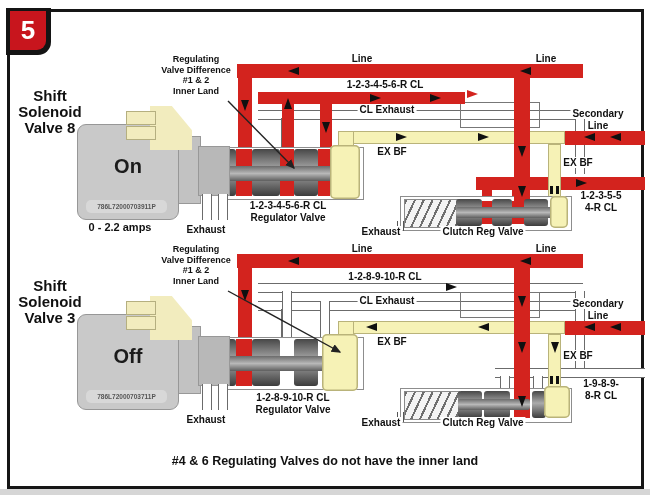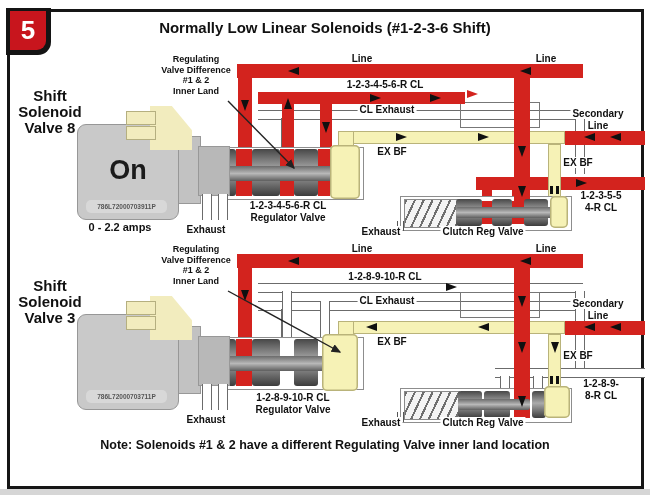--- a/index.html
+++ b/index.html
@@ -18,21 +18,21 @@
   .thin{border-top:1.5px solid #6b6b6b;border-bottom:1.5px solid #6b6b6b;background:#fff;}
   .thinv{border-left:1.5px solid #6b6b6b;border-right:1.5px solid #6b6b6b;background:#fff;}
   .loop{border:1.5px solid #777;background:transparent;}
   .bore{background:#fff;border:1.5px solid #8d8d8d;}
   .land{background:linear-gradient(180deg,#474747,#ababab 45%,#3c3c3c);border-radius:3px;}
   .shaft{background:linear-gradient(180deg,#6b6b6b,#b8b8b8 50%,#5e5e5e);border-radius:2px;}
   .cap{background:#f6f2b6;box-shadow:inset 0 0 0 1.5px #b9b37a;border-radius:5px;}
   .spring{background:repeating-linear-gradient(115deg,#6f6f6f 0 2px,#f4f4f4 2px 8px);border:1px solid #8a8a8a;}
   .sleeve{background:#c2c2c2;border:1px solid #989898;}
   .sol-body{background:#c9c9c9;border:1.5px solid #979797;border-radius:9px;}
-  .state{position:absolute;left:0;top:30px;width:100%;text-align:center;font-weight:bold;font-size:27px;color:#1b1b1b;}
+  .state{position:absolute;left:0;top:30px;width:100%;text-align:center;font-weight:bold;font-size:20px;color:#1b1b1b;}
   .pn{position:absolute;left:8px;bottom:6px;width:81px;height:13px;background:#d8d8d8;border-radius:5px;
       color:#555;font-size:6.5px;font-weight:bold;text-align:center;line-height:13px;}
   .conn{background:#f2ecbe;clip-path:polygon(0 0,52% 0,100% 55%,100% 100%,0 100%);}
   .tab{background:#f2ecbe;border:1px solid #b5af80;}
   .lbl{font-weight:bold;color:#101010;white-space:nowrap;transform:translateX(-50%);
        background:#fff;padding:0 2px;font-size:10px;line-height:11px;}
   .blk{font-weight:bold;color:#101010;text-align:center;}
   .shift{font-size:15px;line-height:16px;}
   .regdiff{font-size:9px;line-height:10.5px;}
   .ar{width:0;height:0;}
@@ -47,21 +47,20 @@
 </head>
 <body>
 
 <div id="canvas">
   <div class="abs frame"></div>
   <div class="abs strip"></div>
 
   <div class="abs badge-back"></div>
   <div class="abs badge">5</div>
 
-  <div class="abs title">Normally Low Linear Solenoids (#1-2-3-6 Shift)</div>
 
   <section>
 
     <div class="abs thin" style="left:258px;top:110px;width:325px;height:8px"></div>
     <div class="abs thinv" style="left:281px;top:118px;width:8px;height:32px"></div>
     <div class="abs thinv" style="left:575px;top:118px;width:8px;height:56px"></div>
     <div class="abs loop" style="left:460px;top:102px;width:78px;height:24px"></div>
 
     <div class="abs red" style="left:237px;top:64px;width:346px;height:14px"></div>
     <div class="abs red" style="left:238px;top:78px;width:14px;height:74px"></div>
@@ -193,20 +192,21 @@
     <div class="abs red" style="left:514px;top:254px;width:16px;height:164px"></div>
     <div class="abs land" style="left:458px;top:391px;width:24px;height:27px"></div>
     <div class="abs land" style="left:484px;top:391px;width:26px;height:27px"></div>
     <div class="abs land" style="left:532px;top:391px;width:14px;height:27px"></div>
     <div class="abs shaft" style="left:458px;top:399px;width:72px;height:11px"></div>
     <div class="abs cap" style="left:544px;top:386px;width:26px;height:32px"></div>
 
     <div class="abs sleeve" style="left:177px;top:326px;width:22px;height:66px"></div>
     <div class="abs sleeve" style="left:198px;top:336px;width:30px;height:48px;background:#b8b8b8"></div>
     <div class="abs sol-body" style="left:77px;top:314px;width:100px;height:94px">
+      <div class="state">Off</div>
       <div class="pn">786L72000703711P</div>
     </div>
     <div class="abs conn" style="left:150px;top:296px;width:42px;height:44px"></div>
     <div class="abs tab" style="left:126px;top:301px;width:28px;height:12px"></div>
     <div class="abs tab" style="left:126px;top:316px;width:28px;height:12px"></div>
     <div class="abs thinv" style="left:202px;top:384px;width:8px;height:26px"></div>
     <div class="abs thinv" style="left:218px;top:384px;width:8px;height:26px"></div>
 
     <div class="abs ar ar-l" style="left:288px;top:257px"></div>
     <div class="abs ar ar-l" style="left:520px;top:257px"></div>
@@ -238,32 +238,32 @@
     </div>
     <div class="abs lbl" style="left:206px;top:414px">Exhaust</div>
     <div class="abs lbl" style="left:362px;top:243px">Line</div>
     <div class="abs lbl" style="left:546px;top:243px">Line</div>
     <div class="abs lbl" style="left:385px;top:271px">1-2-8-9-10-R CL</div>
     <div class="abs lbl" style="left:387px;top:295px">CL Exhaust</div>
     <div class="abs lbl" style="left:392px;top:336px">EX BF</div>
     <div class="abs lbl" style="left:598px;top:298px">Secondary</div>
     <div class="abs lbl" style="left:598px;top:310px">Line</div>
     <div class="abs lbl" style="left:578px;top:350px">EX BF</div>
-    <div class="abs lbl" style="left:601px;top:378px">1-2-8-9-</div>
+    <div class="abs lbl" style="left:601px;top:378px">1-9-8-9-</div>
     <div class="abs lbl" style="left:601px;top:390px">8-R CL</div>
     <div class="abs lbl" style="left:293px;top:392px">1-2-8-9-10-R CL</div>
     <div class="abs lbl" style="left:293px;top:404px">Regulator Valve</div>
     <div class="abs lbl" style="left:381px;top:417px">Exhaust</div>
     <div class="abs lbl" style="left:483px;top:417px">Clutch Reg Valve</div>
   </section>
 
   <svg class="abs" style="left:0;top:0" width="650" height="495">
     <defs>
       <marker id="ah" markerWidth="8" markerHeight="8" refX="6" refY="3" orient="auto">
         <path d="M0,0 L7,3 L0,6 z" fill="#222"></path>
       </marker>
     </defs>
     <line x1="228" y1="101" x2="294" y2="168" stroke="#222" stroke-width="1.4" marker-end="url(#ah)"></line>
     <line x1="228" y1="291" x2="340" y2="352" stroke="#222" stroke-width="1.4" marker-end="url(#ah)"></line>
   </svg>
 
-  <div class="abs note" style="top:438px">Note: Solenoids #1 &amp; 2 have a different Regulating Valve inner land location</div>
+  <div class="abs note" style="top:454px">#4 &amp; 6 Regulating Valves do not have the inner land</div>
 </div>
 
 </body></html>

